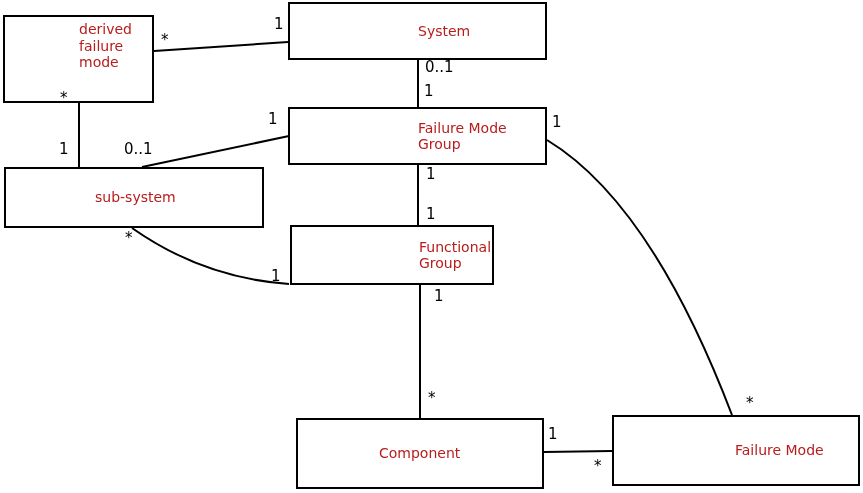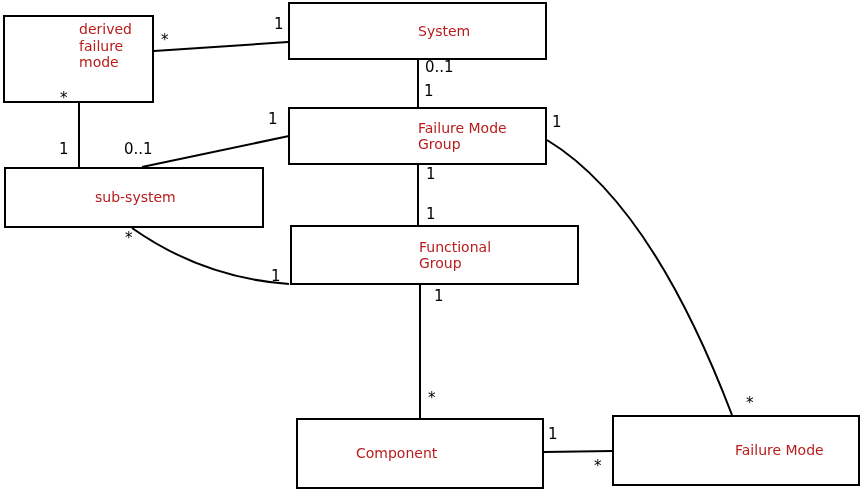--- a/index.html
+++ b/index.html
@@ -46,24 +46,24 @@
   }
   
   #e-dfm        { left: 3px;   top: 15px;  width: 151px; height: 88px; justify-content: flex-start; padding-top: 4px; }
   #e-dfm .entity-label        { padding-left: 74px; }
   #e-system     { left: 288px; top: 2px;   width: 259px; height: 58px; }
   #e-system .entity-label     { padding-left: 128px; }
   #e-fmg        { left: 288px; top: 107px; width: 259px; height: 58px; }
   #e-fmg .entity-label        { padding-left: 128px; }
   #e-subsystem  { left: 4px;   top: 167px; width: 260px; height: 61px; }
   #e-subsystem .entity-label  { padding-left: 89px; }
-  #e-fg         { left: 290px; top: 225px; width: 289px; height: 60px; }
+  #e-fg         { left: 290px; top: 225px; width: 204px; height: 60px; }
   #e-fg .entity-label         { padding-left: 127px; }
   #e-component  { left: 296px; top: 418px; width: 248px; height: 71px; }
-  #e-component .entity-label  { padding-left: 58px; }
+  #e-component .entity-label  { padding-left: 81px; }
   #e-fm         { left: 612px; top: 415px; width: 248px; height: 71px; }
   #e-fm .entity-label         { padding-left: 121px; }
   
   .mult {
     position: absolute;
     color: #000000;
     font-size: 15px;
     line-height: 15px;
     white-space: nowrap;
   }

